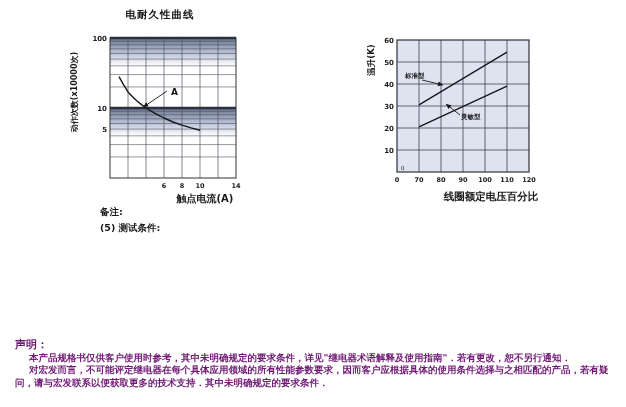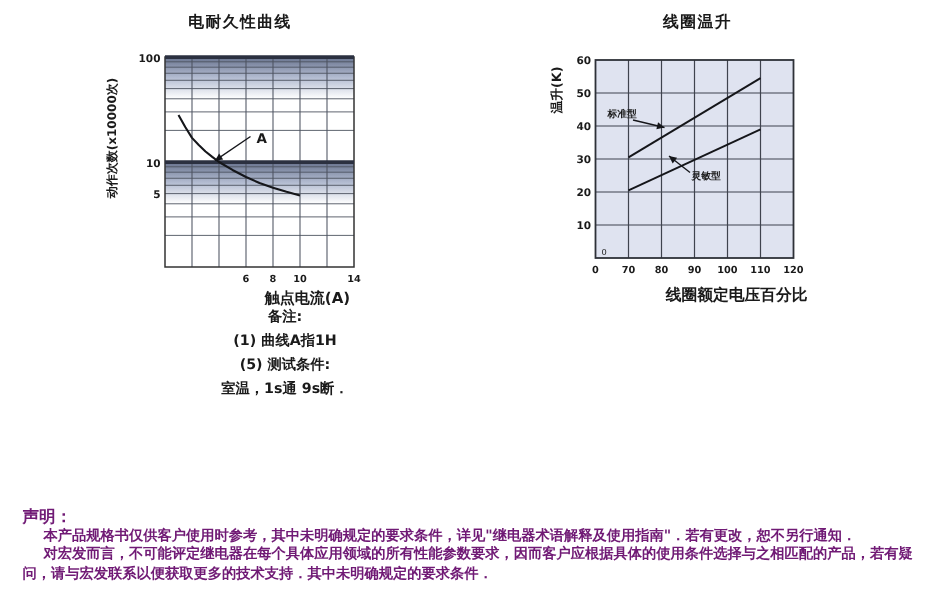--- a/index.html
+++ b/index.html
@@ -4,21 +4,21 @@
 <style>
   html,body{margin:0;padding:0;background:#fff;}
   .page{position:relative;width:626px;height:407px;background:#ffffff;overflow:hidden;
         font-family:"DejaVu Sans",sans-serif;color:#1a1a1a;}
   .chart-block{position:absolute;}
   .chart-title{position:absolute;top:0;left:0;width:100%;text-align:center;
                font-size:10.5px;font-weight:bold;color:#1a1a1a;letter-spacing:1px;}
   .chart-canvas{position:absolute;top:22px;left:0;}
   svg text{font-family:"DejaVu Sans",sans-serif;fill:#1a1a1a;}
   .notes{position:absolute;left:100px;top:204px;width:180px;
-         font-size:9.5px;font-weight:bold;line-height:16px;color:#1a1a1a;white-space:nowrap;text-align:center;}
+         font-size:9.5px;font-weight:bold;line-height:16px;color:#1a1a1a;white-space:nowrap;}
   .decl{position:absolute;left:15px;top:337px;width:620px;color:#701a75;}
   .decl-heading{font-size:11px;font-weight:bold;line-height:15px;}
   .decl-line{font-size:9.5px;font-weight:600;line-height:12.4px;white-space:nowrap;}
   .decl-line.indent{padding-left:14px;}
 </style>
 </head>
 <body>
 
 <div class="page">
 
@@ -72,21 +72,20 @@
           <text x="104" y="158" text-anchor="middle" font-size="6.5" font-weight="bold">6</text>
           <text x="122" y="158" text-anchor="middle" font-size="6.5" font-weight="bold">8</text>
           <text x="140" y="158" text-anchor="middle" font-size="6.5" font-weight="bold">10</text>
           <text x="176" y="158" text-anchor="middle" font-size="6.5" font-weight="bold">14</text>
           <text transform="translate(17,62) rotate(-90)" text-anchor="middle" font-size="8" font-weight="bold">动作次数(x10000次)</text>
           <text x="145" y="172" text-anchor="middle" font-size="10" font-weight="bold">触点电流(A)</text>
         </svg></div>
   </div>
 
   <div class="chart-block" style="left:360px;top:8px;width:210px;height:210px;">
-    <div class="chart-title">线圈温升</div>
     <div class="chart-canvas" id="chart1"><svg width="210" height="188">
           <rect x="37" y="10" width="132" height="132" fill="#dfe3f0"></rect>
           <g>
             <line x1="59" y1="10" x2="59" y2="142" stroke="#3f434e" stroke-width="0.8"></line>
             <line x1="81" y1="10" x2="81" y2="142" stroke="#3f434e" stroke-width="0.8"></line>
             <line x1="103" y1="10" x2="103" y2="142" stroke="#3f434e" stroke-width="0.8"></line>
             <line x1="125" y1="10" x2="125" y2="142" stroke="#3f434e" stroke-width="0.8"></line>
             <line x1="147" y1="10" x2="147" y2="142" stroke="#3f434e" stroke-width="0.8"></line>
             <line x1="37" y1="120" x2="169" y2="120" stroke="#3f434e" stroke-width="0.8"></line>
             <line x1="37" y1="98" x2="169" y2="98" stroke="#3f434e" stroke-width="0.8"></line>
@@ -117,23 +116,21 @@
           <text x="125" y="152" text-anchor="middle" font-size="6.5" font-weight="bold">100</text>
           <text x="147" y="152" text-anchor="middle" font-size="6.5" font-weight="bold">110</text>
           <text x="169" y="152" text-anchor="middle" font-size="6.5" font-weight="bold">120</text>
           <text transform="translate(14,30) rotate(-90)" text-anchor="middle" font-size="8.5" font-weight="bold">温升(K)</text>
           <text x="131" y="170" text-anchor="middle" font-size="10.5" font-weight="bold">线圈额定电压百分比</text>
         </svg></div>
   </div>
 
   <div class="notes">
     <div>备注:</div>
-    <div>(1) 曲线A指1H</div>
     <div>(5) 测试条件:</div>
-    <div>室温，1s通 9s断．</div>
   </div>
 
   <div class="decl">
     <div class="decl-heading">声明：</div>
     <div class="decl-line indent">本产品规格书仅供客户使用时参考，其中未明确规定的要求条件，详见"继电器术语解释及使用指南"．若有更改，恕不另行通知．</div>
     <div class="decl-line indent">对宏发而言，不可能评定继电器在每个具体应用领域的所有性能参数要求，因而客户应根据具体的使用条件选择与之相匹配的产品，若有疑</div>
     <div class="decl-line">问，请与宏发联系以便获取更多的技术支持．其中未明确规定的要求条件．</div>
   </div>
 
 </div>

